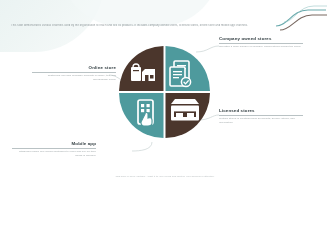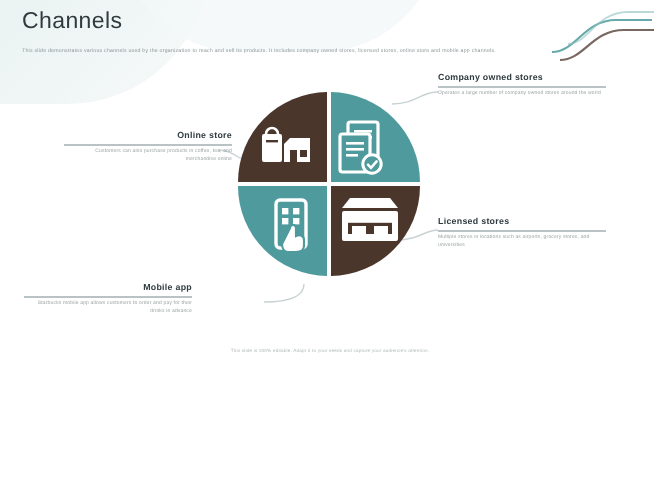--- a/index.html
+++ b/index.html
@@ -75,21 +75,20 @@
 
   <div class="corner-blob"></div>
   <div class="corner-blob2"></div>
 
   <svg class="swoosh" viewBox="0 0 58 30">
     <path d="M6 24 C18 24 22 8 38 8 L56 8" fill="none" stroke="#4e9a9d" stroke-width="1.1" opacity=".85"></path>
     <path d="M10 28 C22 28 26 13 42 13 L57 13" fill="none" stroke="#4b362c" stroke-width="1.1" opacity=".75"></path>
     <path d="M14 20 C24 20 28 4 44 4 L57 4" fill="none" stroke="#8fbfbf" stroke-width=".9" opacity=".6"></path>
   </svg>
 
-  <div class="title">Channels</div>
   <div class="subtitle">This slide demonstrates various channels used by the organization to reach and sell its products. It includes company owned stores, licensed stores, online store and mobile app channels.</div>
 
   <svg class="links" viewBox="0 0 330 186">
     <path d="M196 52 C208 52 210 46 219 46" fill="none" stroke="#c9d2d3" stroke-width=".7"></path>
     <path d="M198 120 C210 120 212 115 219 115" fill="none" stroke="#c9d2d3" stroke-width=".7"></path>
     <path d="M130 82 C120 82 118 75 109 75" fill="none" stroke="#c9d2d3" stroke-width=".7"></path>
     <path d="M152 142 C152 150 140 151 132 151" fill="none" stroke="#c9d2d3" stroke-width=".7"></path>
   </svg>
 
   <svg class="pie" viewBox="0 0 92 96">

